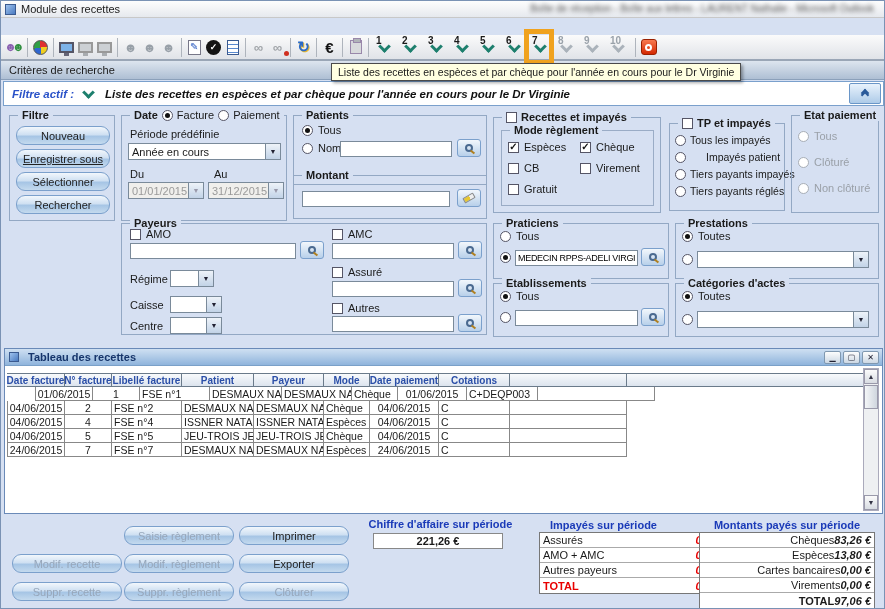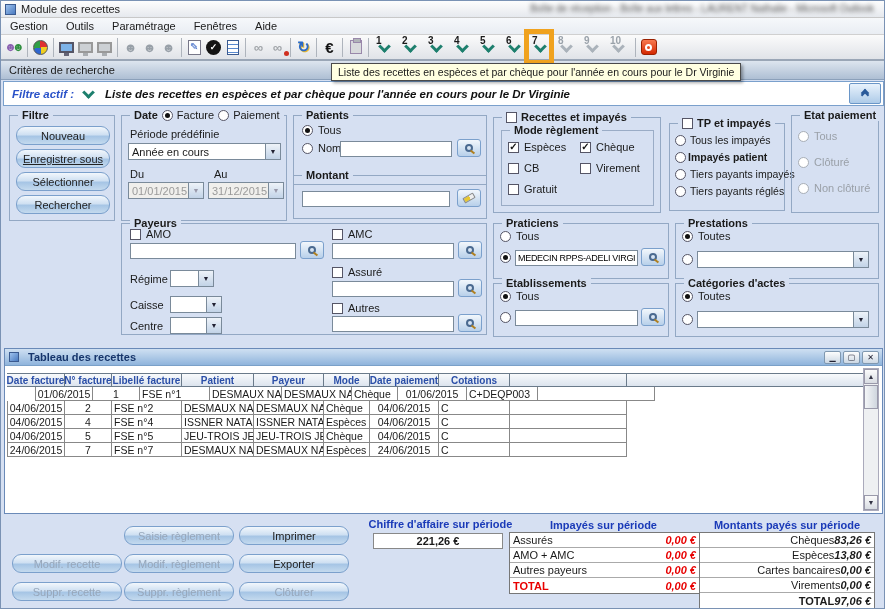--- a/index.html
+++ b/index.html
@@ -112,27 +112,20 @@
 <body>
 
 <div id="app">
 
   <div class="titlebar">
     <span class="app-icon"></span>
     <span>Module des recettes</span>
     <span class="blur-line">Boîte de réception  -  Boîte aux lettres  -  LAURENT Nathalie  -  Microsoft Outlook</span>
   </div>
 
-  <div class="menubar">
-    <span class="menu-item">Gestion</span>
-    <span class="menu-item">Outils</span>
-    <span class="menu-item">Paramétrage</span>
-    <span class="menu-item">Fenêtres</span>
-    <span class="menu-item">Aide</span>
-  </div>
 
   <div class="toolbar">
     <span class="tbi pp">☻<b>☻</b></span>
     <span class="tb-sep"></span>
     <span class="tbi">
         <span class="pie"></span>
       </span>
     <span class="tb-sep"></span>
     <span class="tbi">
         <span class="monitor"></span>
@@ -322,21 +315,21 @@
 
   <div class="grp" style="left:668px;top:122px;width:116px;height:88px;font-size:10.5px;">
     <span class="grp-title" style="font-size:11px;">
       <span class="cb"></span>
       <span>TP et impayés</span>
     </span>
     <span class="lbl-row" style="left:5px;top:10px;gap:4px;">
       <span class="rb"></span>
       <span>Tous les impayés</span>
     </span>
-    <span class="lbl-row" style="left:5px;top:27px;gap:2px;font-weight:bold;">
+    <span class="lbl-row" style="left:5px;top:27px;gap:20px;">
       <span class="rb"></span>
       <span>Impayés patient</span>
     </span>
     <span class="lbl-row" style="left:5px;top:44px;gap:4px;">
       <span class="rb"></span>
       <span>Tiers payants impayés</span>
     </span>
     <span class="lbl-row" style="left:5px;top:61px;gap:4px;">
       <span class="rb"></span>
       <span>Tiers payants réglés</span>
@@ -552,21 +545,21 @@
   <div class="btn-blue act-btn disabled" style="left:123px;top:553px;">Modif. règlement</div>
   <div class="btn-blue act-btn" style="left:238px;top:553px;">Exporter</div>
   <div class="btn-blue act-btn disabled" style="left:11px;top:581px;">Suppr. recette</div>
   <div class="btn-blue act-btn disabled" style="left:123px;top:581px;">Suppr. règlement</div>
   <div class="btn-blue act-btn disabled" style="left:238px;top:581px;">Clôturer</div>
 
   <span class="sum-title" style="left:362px;top:517px;width:155px;">Chiffre d'affaire sur période</span>
   <div class="ca-box" style="left:372px;top:532px;width:130px;">221,26 €</div>
 
   <span class="sum-title" style="left:522px;top:518px;width:161px;">Impayés sur période</span>
-  <div class="sum-table" style="left:508px;top:531px;width:191px;">
+  <div class="sum-table" style="left:538px;top:531px;width:191px;">
     <div class="sum-row">
       <span class="sl">Assurés</span>
       <span class="sv red">0,00 €</span>
     </div>
     <div class="sum-row">
       <span class="sl">AMO + AMC</span>
       <span class="sv red">0,00 €</span>
     </div>
     <div class="sum-row">
       <span class="sl">Autres payeurs</span>

